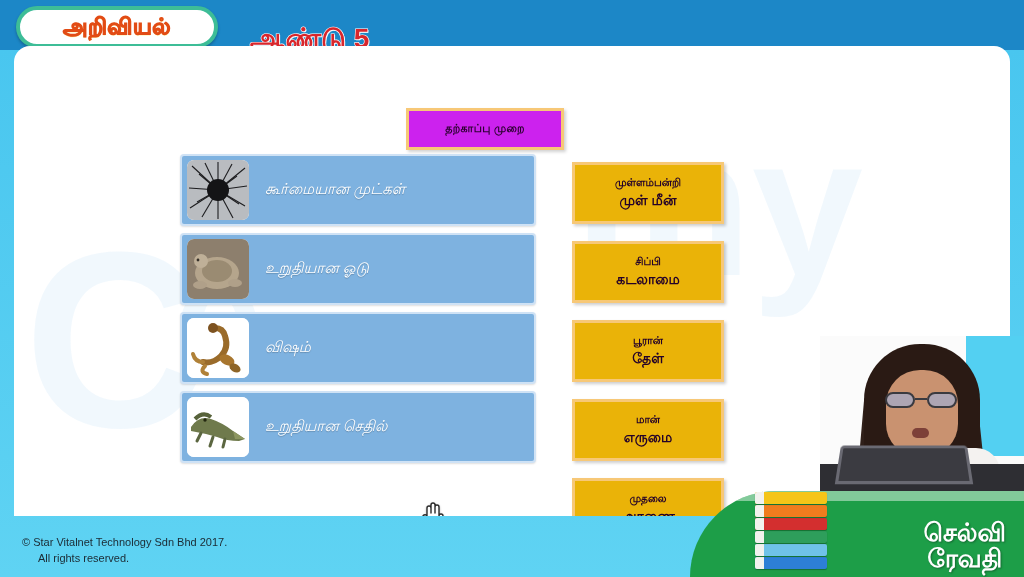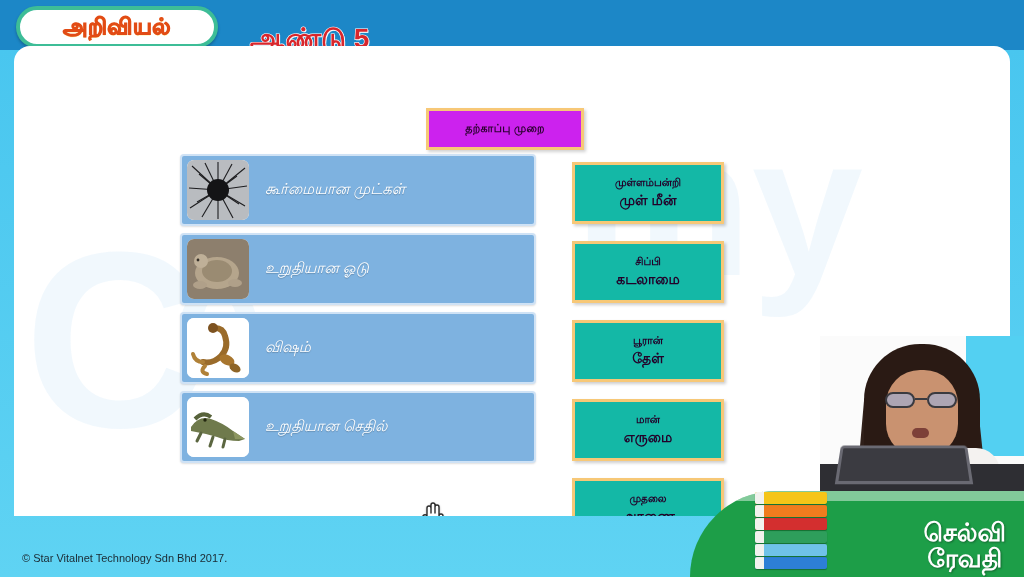--- a/index.html
+++ b/index.html
@@ -59,21 +59,21 @@
     pointer-events:none; user-select:none;
     font-size:250px; font-weight:bold; color:rgba(120,190,240,.10);
     line-height:1;
   }
   .wm1 { position:absolute; left:10px;  top:170px; }
   .wm2 { position:absolute; left:560px; top:60px;  font-size:200px; }
   .wm3 { position:absolute; left:160px; top:190px; font-size:160px; }
 
   
   .title-box {
-    position:absolute; left:412px; top:62px; width:158px; height:42px;
+    position:absolute; left:392px; top:62px; width:158px; height:42px;
     background:#cc22ee; border:3px solid #f7c877;
     display:flex; align-items:center; justify-content:center;
     box-shadow:2px 2px 3px rgba(0,0,0,.18);
   }
   .title-box span {
     color:#2b0030; font-size:11px; font-weight:bold; letter-spacing:.3px;
   }
 
   
   .rows { position:absolute; left:166px; top:108px; }
@@ -91,21 +91,21 @@
   .row .thumb svg { width:100%; height:100%; display:block; }
   .row .rlabel {
     margin-left:16px; color:#ffffff; font-size:15px; font-style:italic;
     text-shadow:0 1px 1px rgba(0,0,0,.22);
   }
 
   
   .cards { position:absolute; left:558px; top:116px; }
   .card {
     position:relative; width:152px; height:62px; margin-bottom:17px;
-    background:#14b8a6; border:3px solid #f7c877;
+    background:#eab308; border:3px solid #f7c877;
     display:flex; flex-direction:column; align-items:center; justify-content:center;
     box-shadow:2px 2px 3px rgba(0,0,0,.2);
   }
   .card .l1, .card .l2 {
     color:#230029; font-weight:bold; line-height:1.5;
   }
   .card .l1 { font-size:10.5px; }
   .card .l2 { font-size:14px; }
 
   
@@ -303,20 +303,21 @@
 
     <div class="cursor">
       <svg viewBox="0 0 24 30">
         <path d="M7 19 V7 a2 2 0 0 1 4 0 v5 V4 a2 2 0 0 1 4 0 v8 V6 a2 2 0 0 1 4 0 v9 a2 2 0 0 1 4 0 v7 q0 7-7 7 h-4 q-5 0-6-5 l-3-7 a2 2 0 0 1 4-2 z" fill="#ffffff" stroke="#2b2b2b" stroke-width="1.4" stroke-linejoin="round"></path>
       </svg>
     </div>
   </div>
 
   <div class="footer">
     <div class="l1">© Star Vitalnet Technology Sdn Bhd 2017.</div>
+    <div class="l2">All rights reserved.</div>
   </div>
 
   <div class="video">
     <div class="wall"></div>
     <div class="wall-r"></div>
     <div class="hair-l"></div>
     <div class="hair-r"></div>
     <div class="hair"></div>
     <div class="face"></div>
     <div class="glasses">

